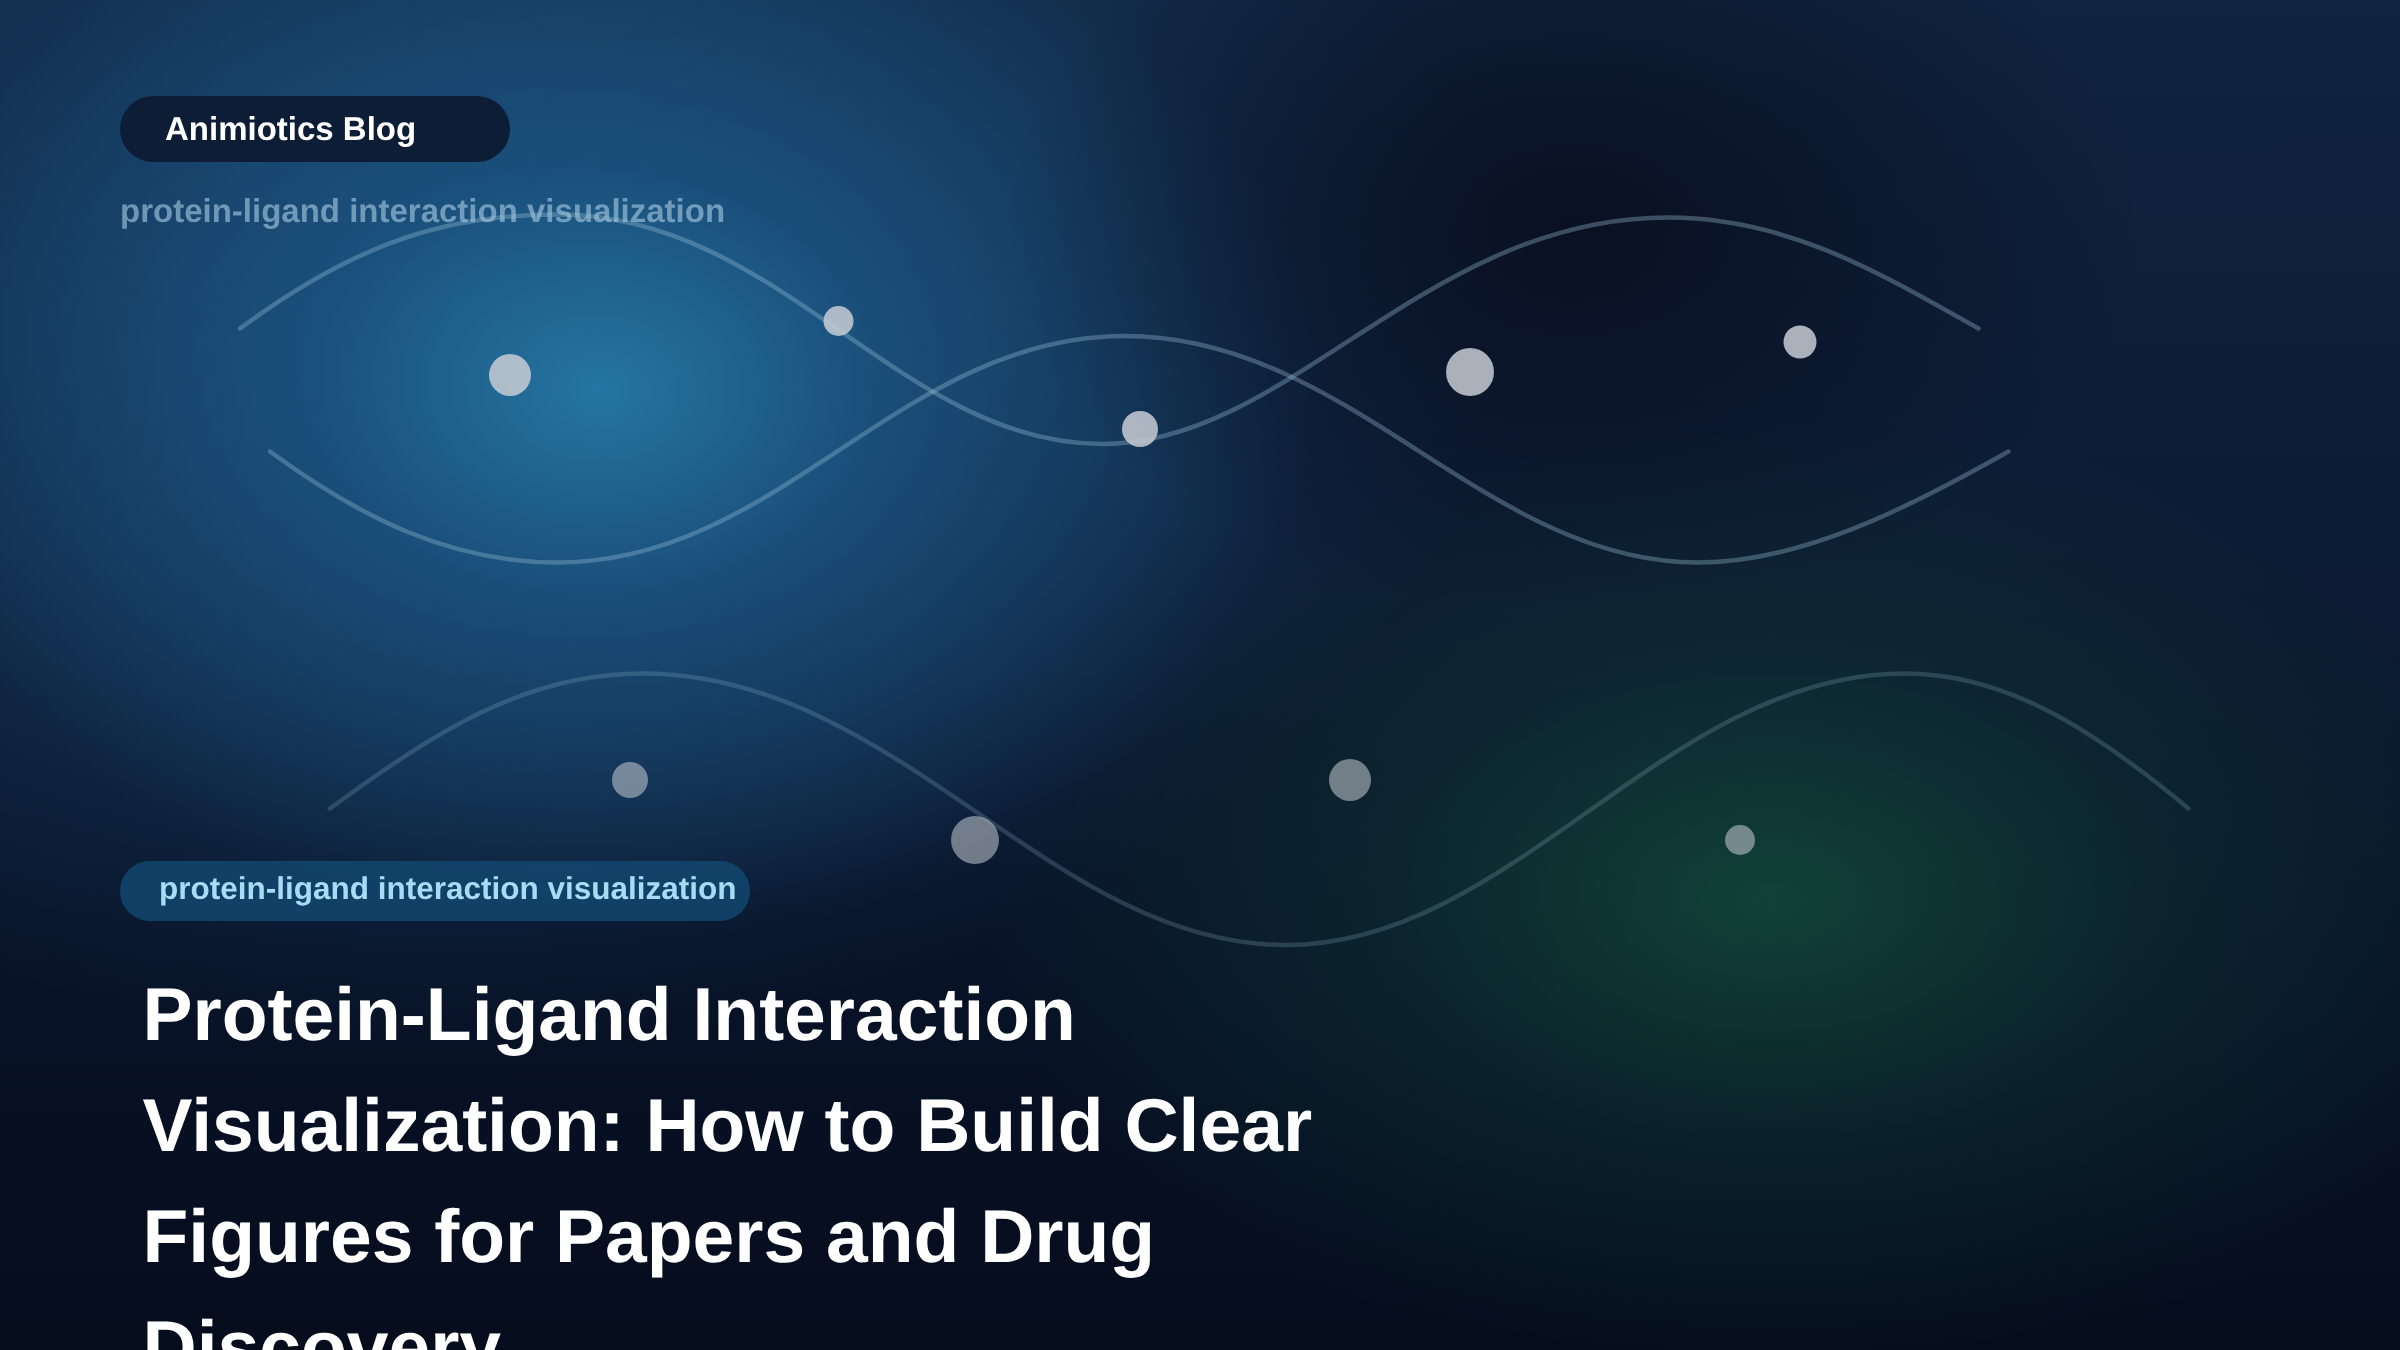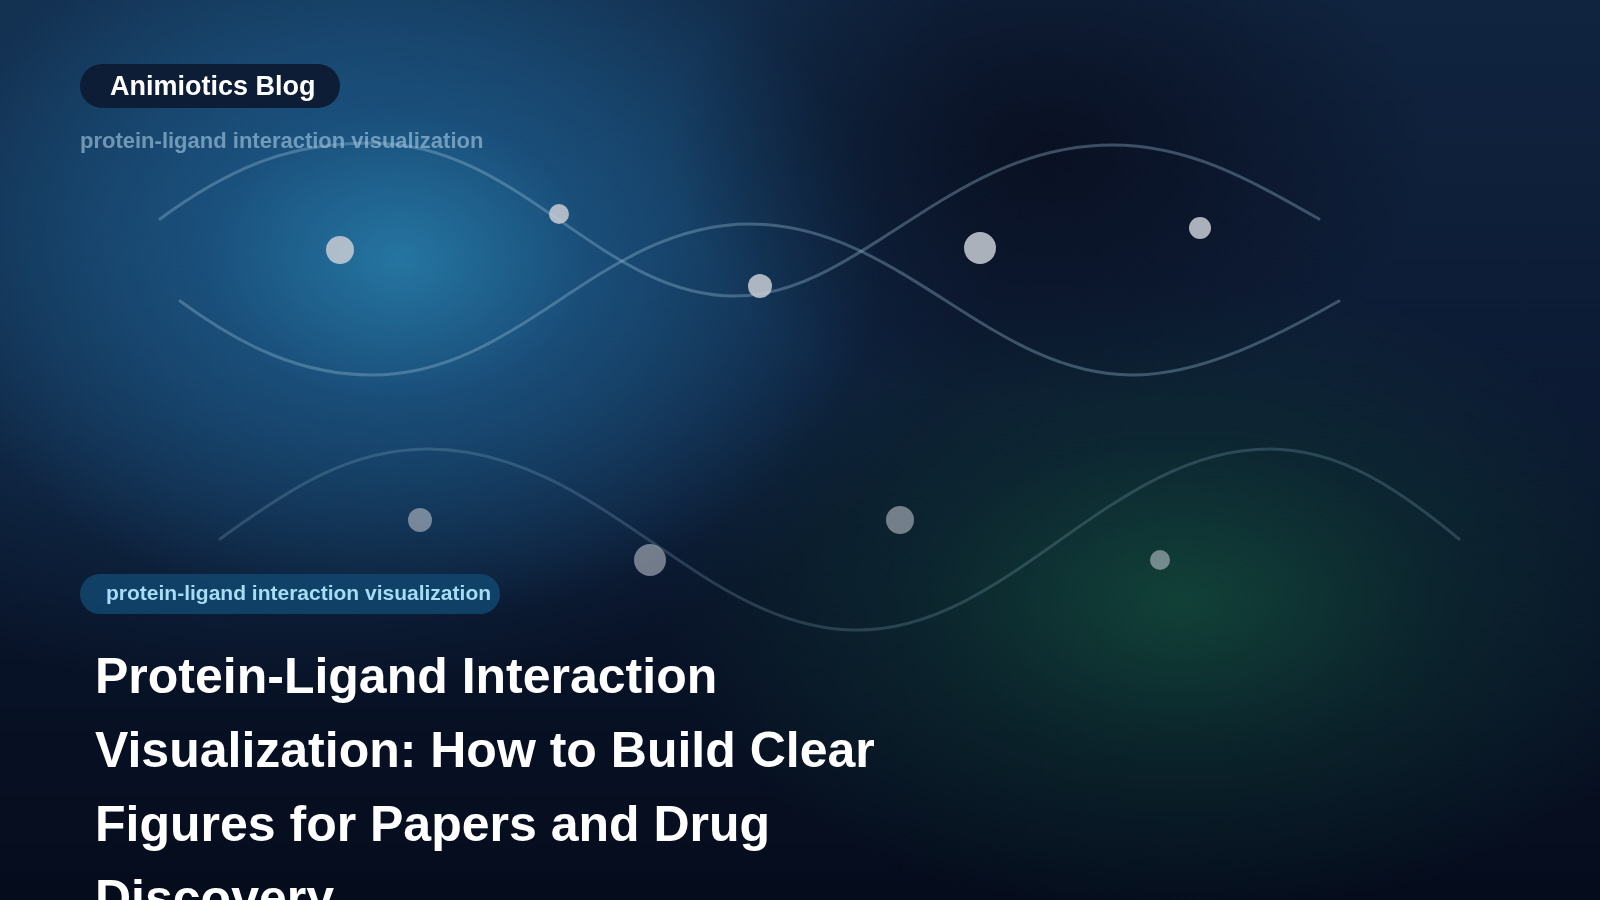--- a/index.html
+++ b/index.html
@@ -19,21 +19,21 @@
   .bg-dark {
     position:absolute; inset:0;
     background: radial-gradient(ellipse 380px 260px at 1050px 150px, rgba(8,12,28,0.8) 0%, rgba(8,12,28,0) 100%);
   }
   svg.deco { position:absolute; left:0; top:0; }
   .brand-pill {
     position:absolute; left:80px; top:64px; width:260px; height:44px;
     background:#0e1d36; border-radius:22px;
     display:flex; align-items:center; box-sizing:border-box; padding-left:30px;
   }
-  .brand-pill span { color:#ffffff; font-weight:700; font-size:27px; }
+  .brand-pill span { color:#ffffff; font-weight:700; font-size:22px; }
   .subtitle {
     position:absolute; left:80px; top:128px;
     color:rgba(160,195,220,0.65); font-weight:700; font-size:22px; white-space:nowrap;
   }
   .tag-pill {
     position:absolute; left:80px; top:574px; width:420px; height:40px;
     background:rgba(18,70,110,0.85); border-radius:20px;
   }
   .tag-text {
     position:absolute; left:106px; top:581px;

